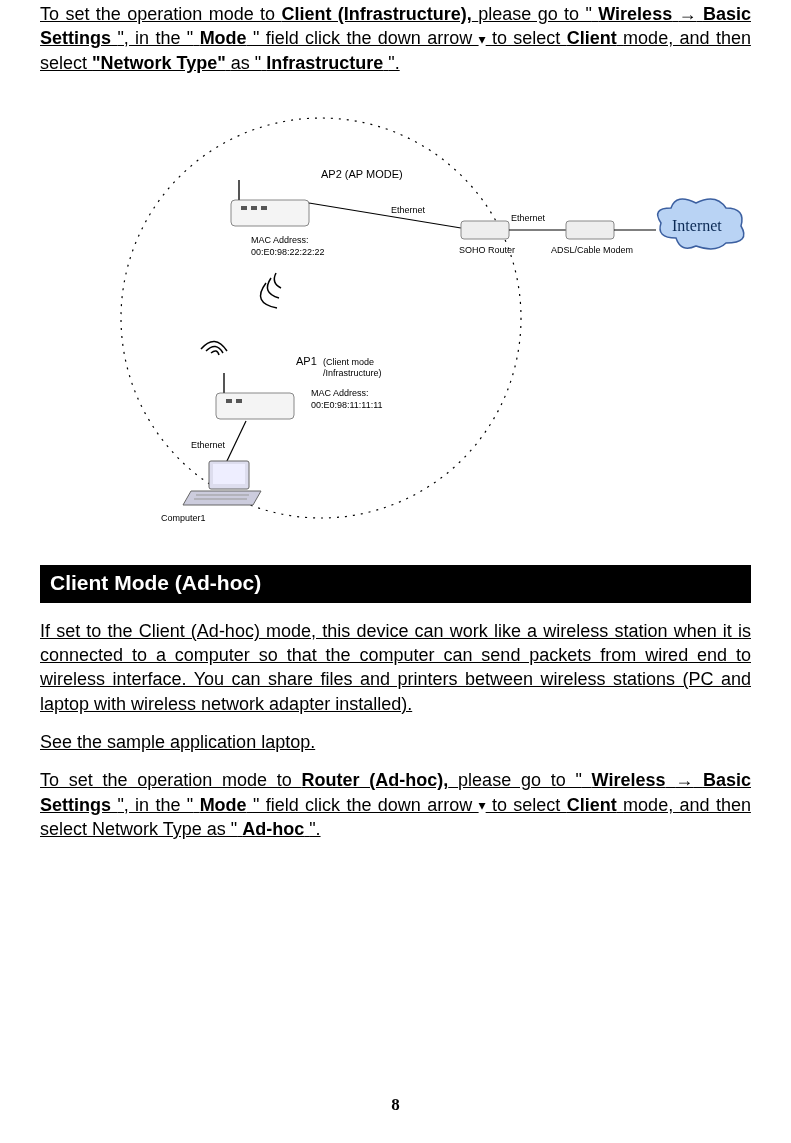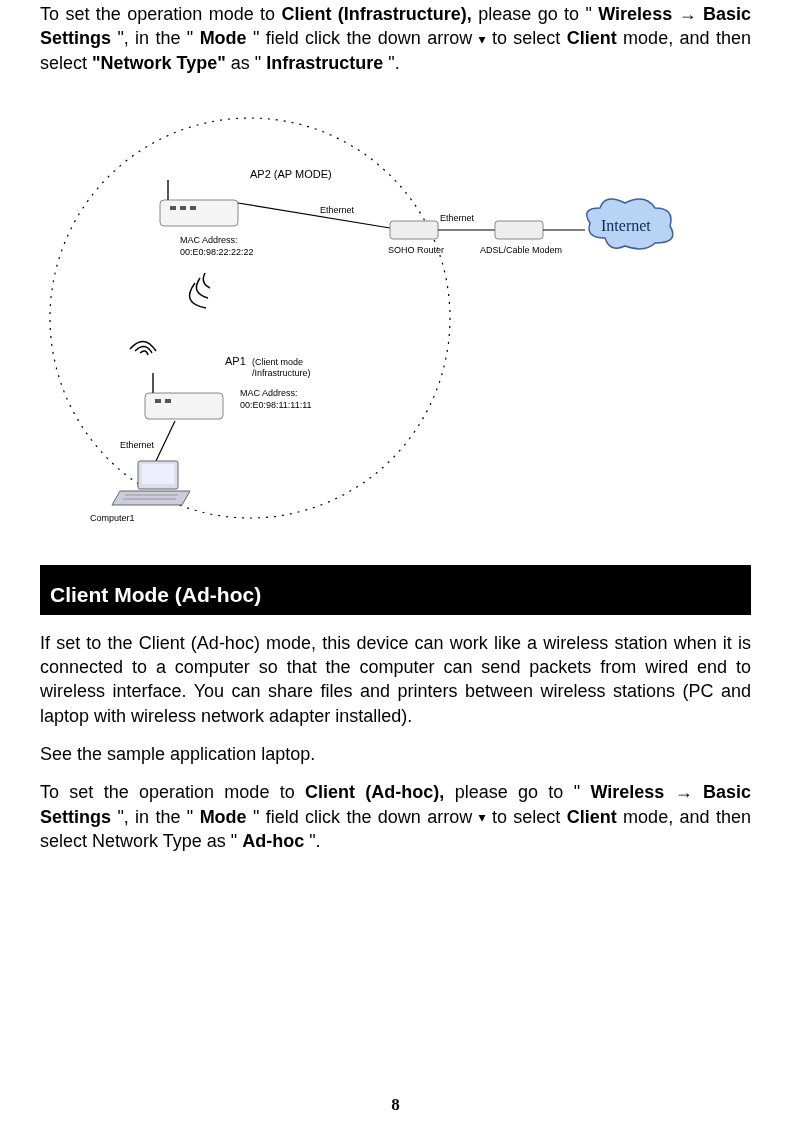--- a/index.html
+++ b/index.html
@@ -10,36 +10,37 @@
       font-family: Arial, Helvetica, sans-serif;
       color: #000;
       position: relative;
       padding: 0 40px;
     }
     .para {
       font-size: 18px;
       line-height: 1.35;
       text-align: justify;
       margin-bottom: 14px;
+      text-decoration: underline;
     }
     .para.first { margin-top: 2px; }
     .section-heading {
       background: #000;
       color: #fff;
       font-weight: bold;
       font-size: 21px;
-      padding: 18px 10px 8px 10px;
+      padding: 6px 10px 8px 10px;
       margin-top: 32px;
       margin-bottom: 16px;
       font-family: Arial, Helvetica, sans-serif;
     }
     .diagram-wrap {
       width: 100%;
       display: flex;
-      justify-content: flex-start;
+      justify-content: flex-end;
       margin: 28px 0 8px 0;
     }
     .page-number {
       position: absolute;
       bottom: 28px;
       left: 0;
       width: 100%;
       text-align: center;
       font-family: "Times New Roman", Times, serif;
       font-weight: bold;
@@ -145,21 +146,21 @@
 </div>
 
 <div class="section-heading">Client Mode (Ad-hoc)</div>
 
 <p class="para">If set to the Client (Ad-hoc) mode, this device can work like a wireless station when it is connected to a computer so that the computer can send packets from wired end to wireless interface.  You can share files and printers between wireless stations  (PC and laptop with wireless network adapter installed).</p>
 
 <p class="para">See the sample application laptop.</p>
 
 <p class="para">
   <span>To set the operation mode to </span>
-  <b>Client (Ad-hoc),</b>
+  <b>Router (Ad-hoc),</b>
   <span> please go to "</span>
   <b>Wireless</b>
   <b> →</b>
   <b>Basic Settings</b>
   <span>", in the "</span>
   <b>Mode</b>
   <span>" field click the down arrow </span>
   <span class="arrow">▾</span>
   <span> to select </span>
   <b>Client</b>

